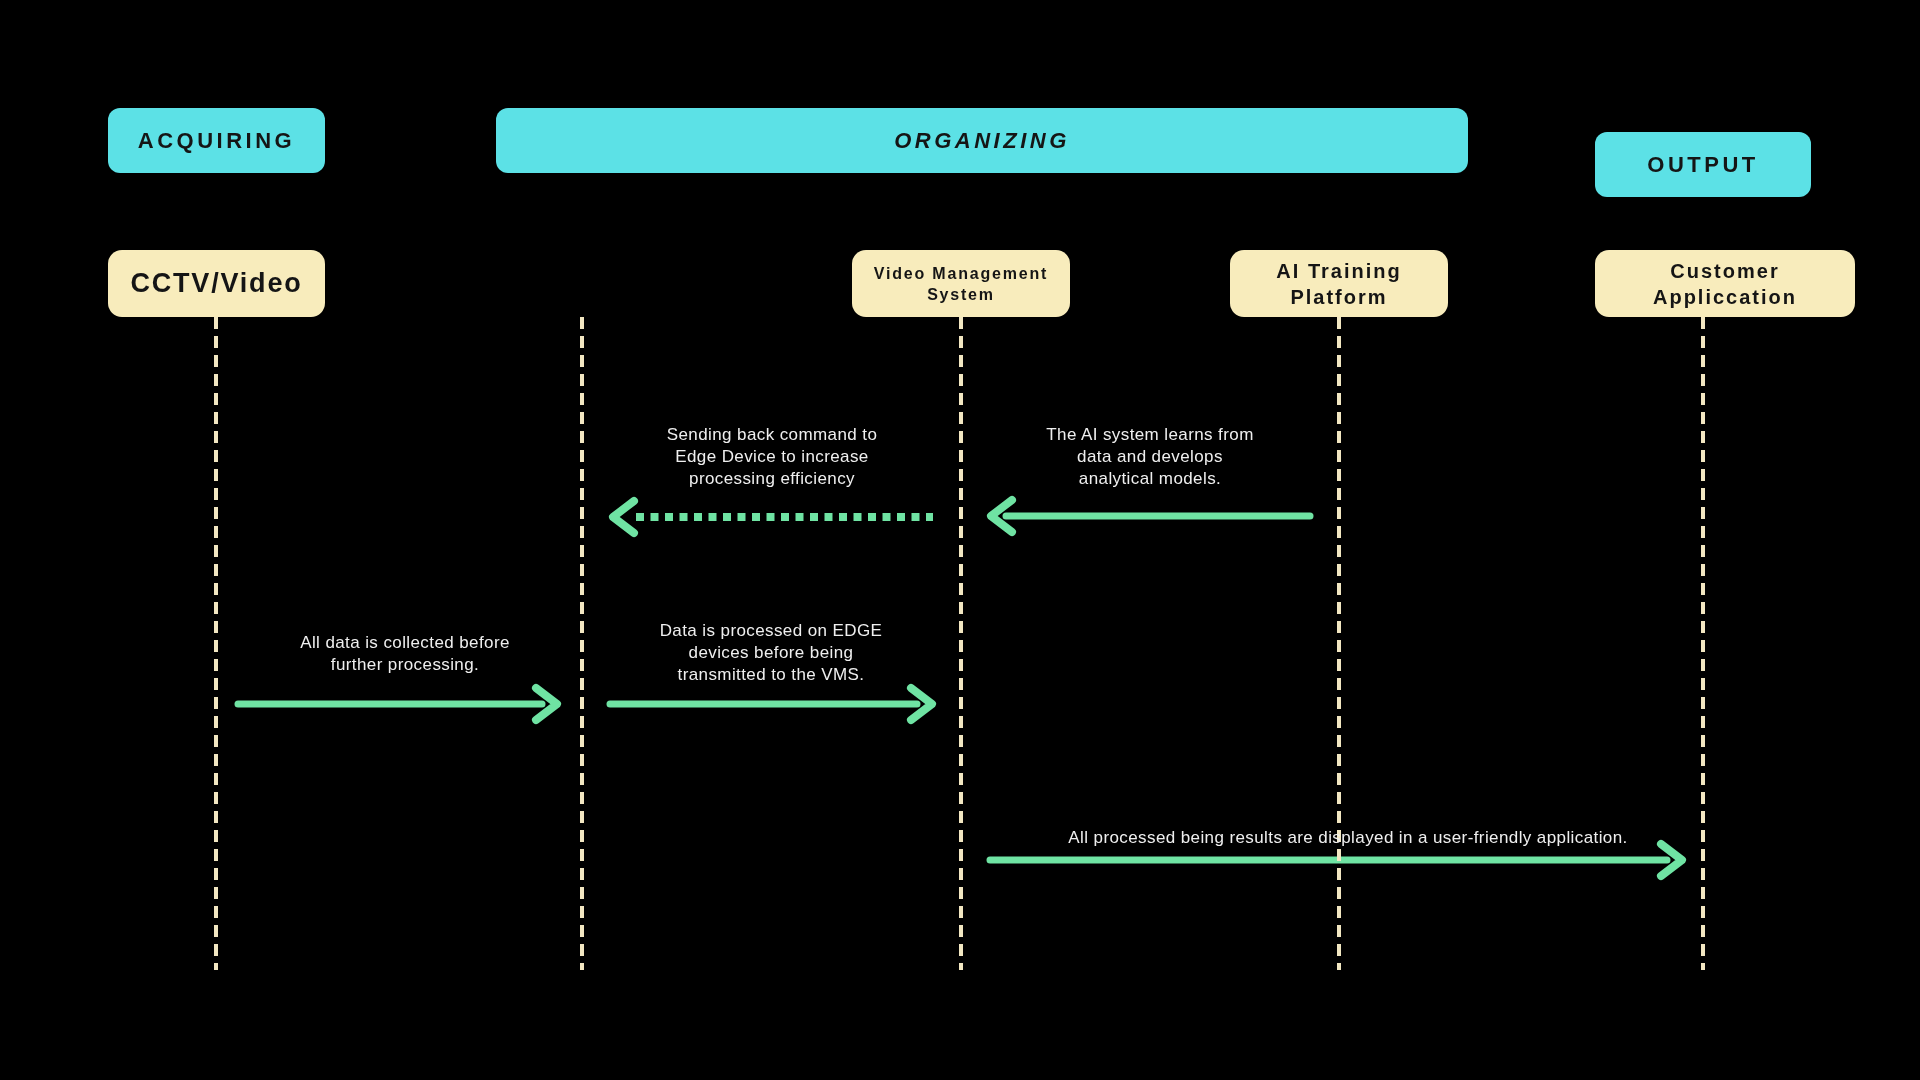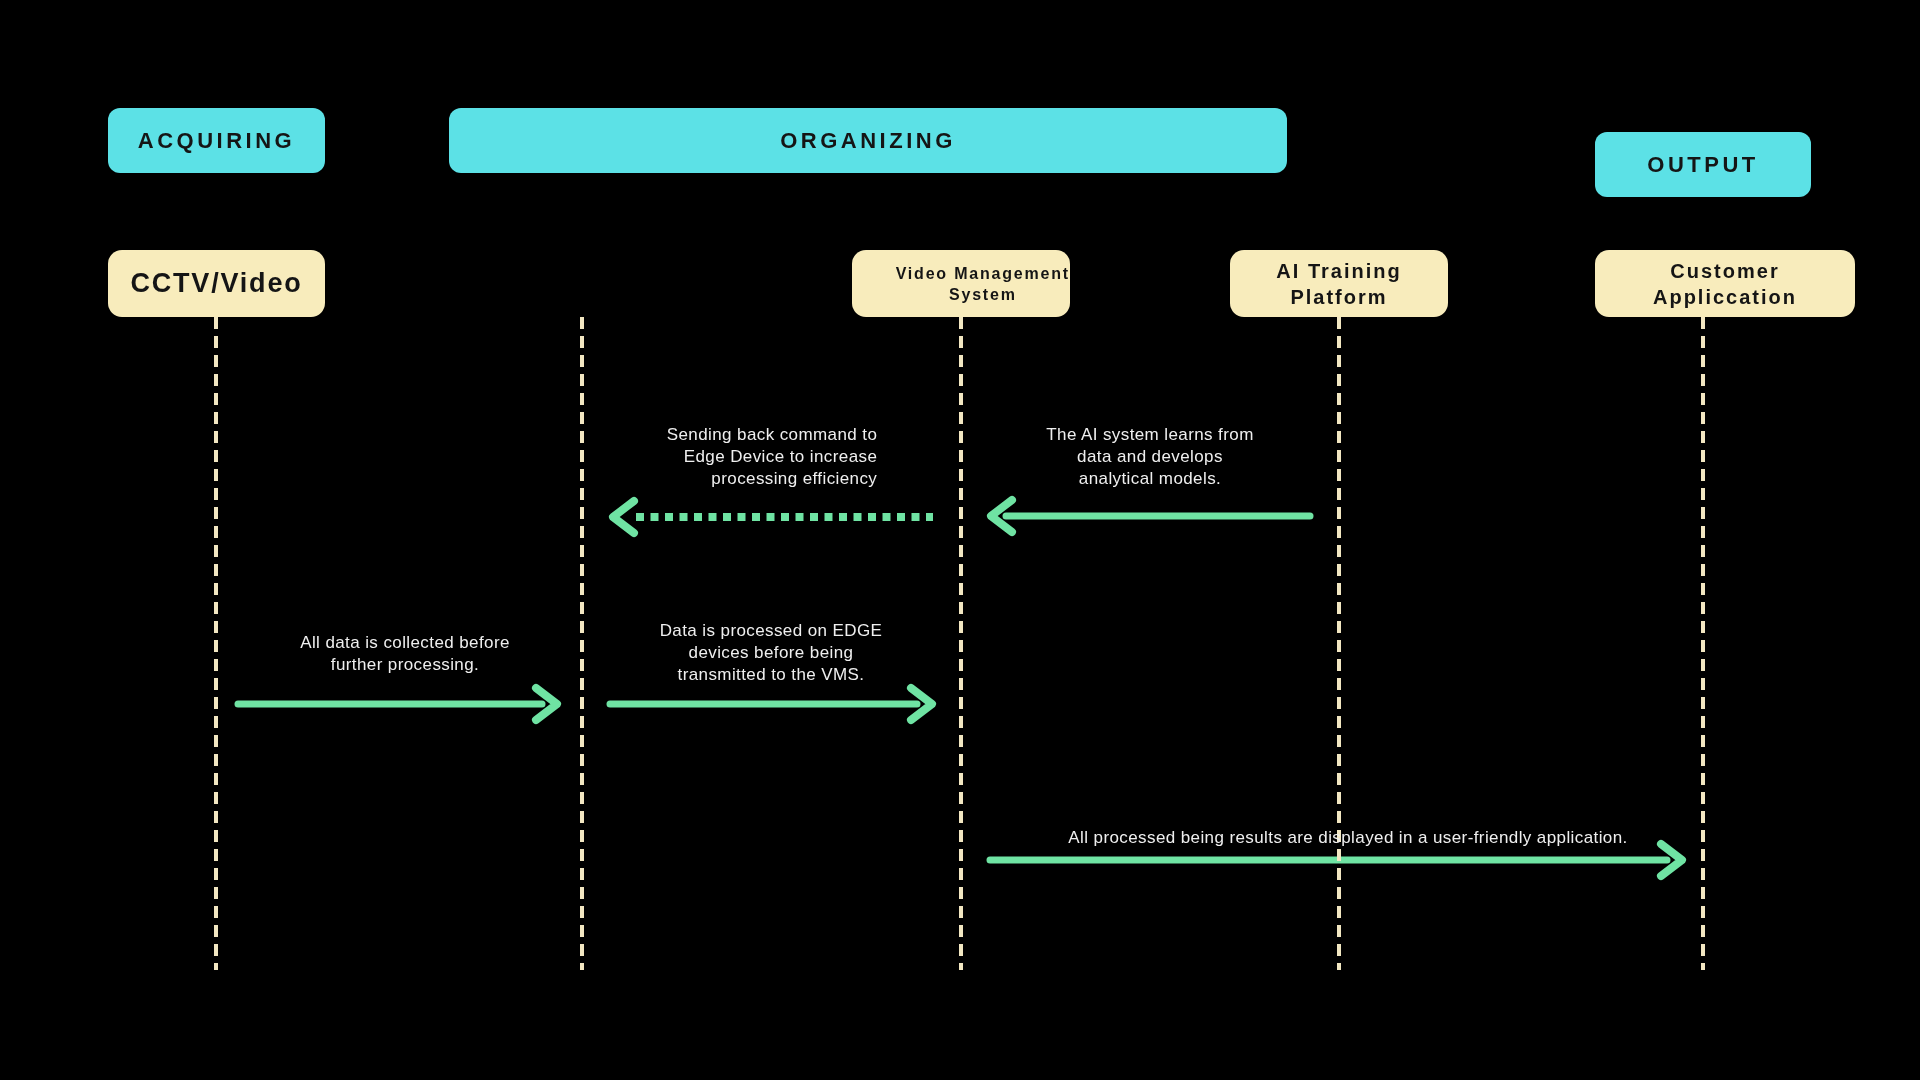--- a/index.html
+++ b/index.html
@@ -70,31 +70,31 @@
   }
 </style>
 </head>
 <body>
 
 <div class="stage">
 
   <div class="box phase" style="left:108px;width:217px;">
     <span>ACQUIRING</span>
   </div>
-  <div class="box phase" style="left:449px;width:838px;">
+  <div class="box phase" style="left:496px;width:972px;font-style:italic;">
     <span>ORGANIZING</span>
   </div>
   <div class="box phase" style="left:1595px;width:216px;margin-top:24px;">
     <span>OUTPUT</span>
   </div>
 
   <div class="box actor actor-lg" style="left:108px;width:217px;">
     <span>CCTV/Video</span>
   </div>
-  <div class="box actor actor-sm" style="left:852px;width:218px;justify-content:flex-end;">
+  <div class="box actor actor-sm" style="left:852px;width:218px;">
     <span>Video Management
 System</span>
   </div>
   <div class="box actor actor-md" style="left:1230px;width:218px;">
     <span>AI Training
 Platform</span>
   </div>
   <div class="box actor actor-md" style="left:1595px;width:260px;">
     <span>Customer
 Appliccation</span>
@@ -127,21 +127,21 @@
       <line class="shaft" x1="610" y1="704" x2="917" y2="704"></line>
       <polyline class="head" points="911,688 932,704 911,720"></polyline>
     </g>
 
     <g>
       <line class="shaft" x1="990" y1="860" x2="1667" y2="860"></line>
       <polyline class="head" points="1661,844 1682,860 1661,876"></polyline>
     </g>
   </svg>
 
-  <div class="msg" style="left:772px;top:424px;text-align:right;">Sending back command to
+  <div class="msg" style="left:772px;top:424px;">Sending back command to
 Edge Device to increase
 processing efficiency</div>
   <div class="msg" style="left:1150px;top:424px;">The AI system learns from
 data and develops
 analytical models.</div>
   <div class="msg" style="left:398px;top:632px;margin-left:7px;">All data is collected before
 further processing.</div>
   <div class="msg" style="left:771px;top:620px;">Data is processed on EDGE
 devices before being
 transmitted to the VMS.</div>

